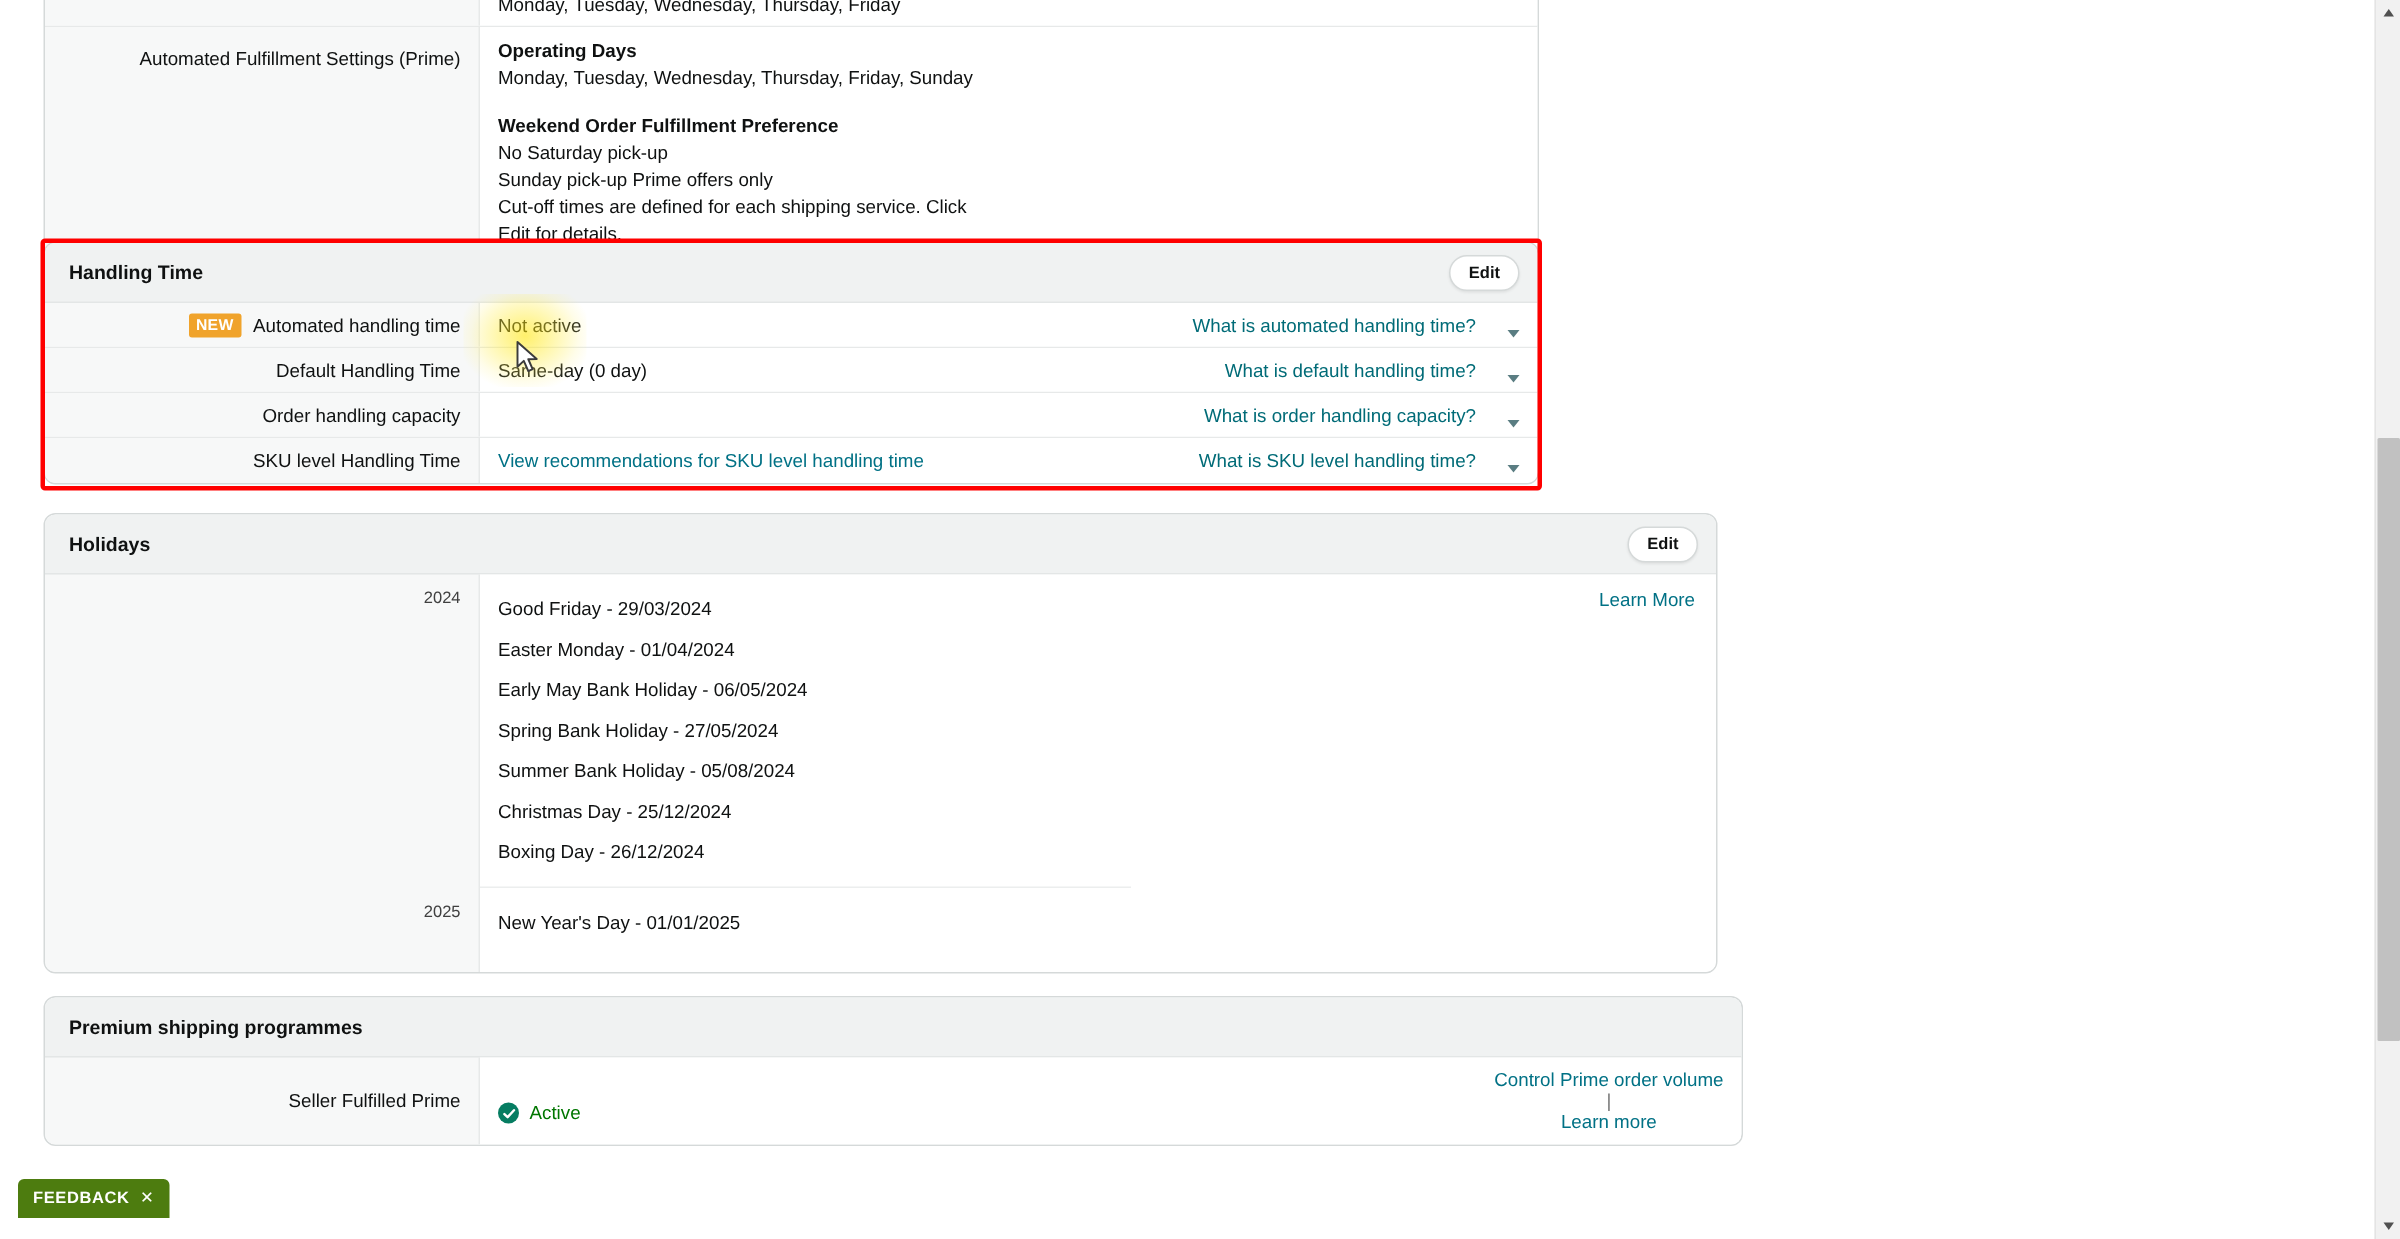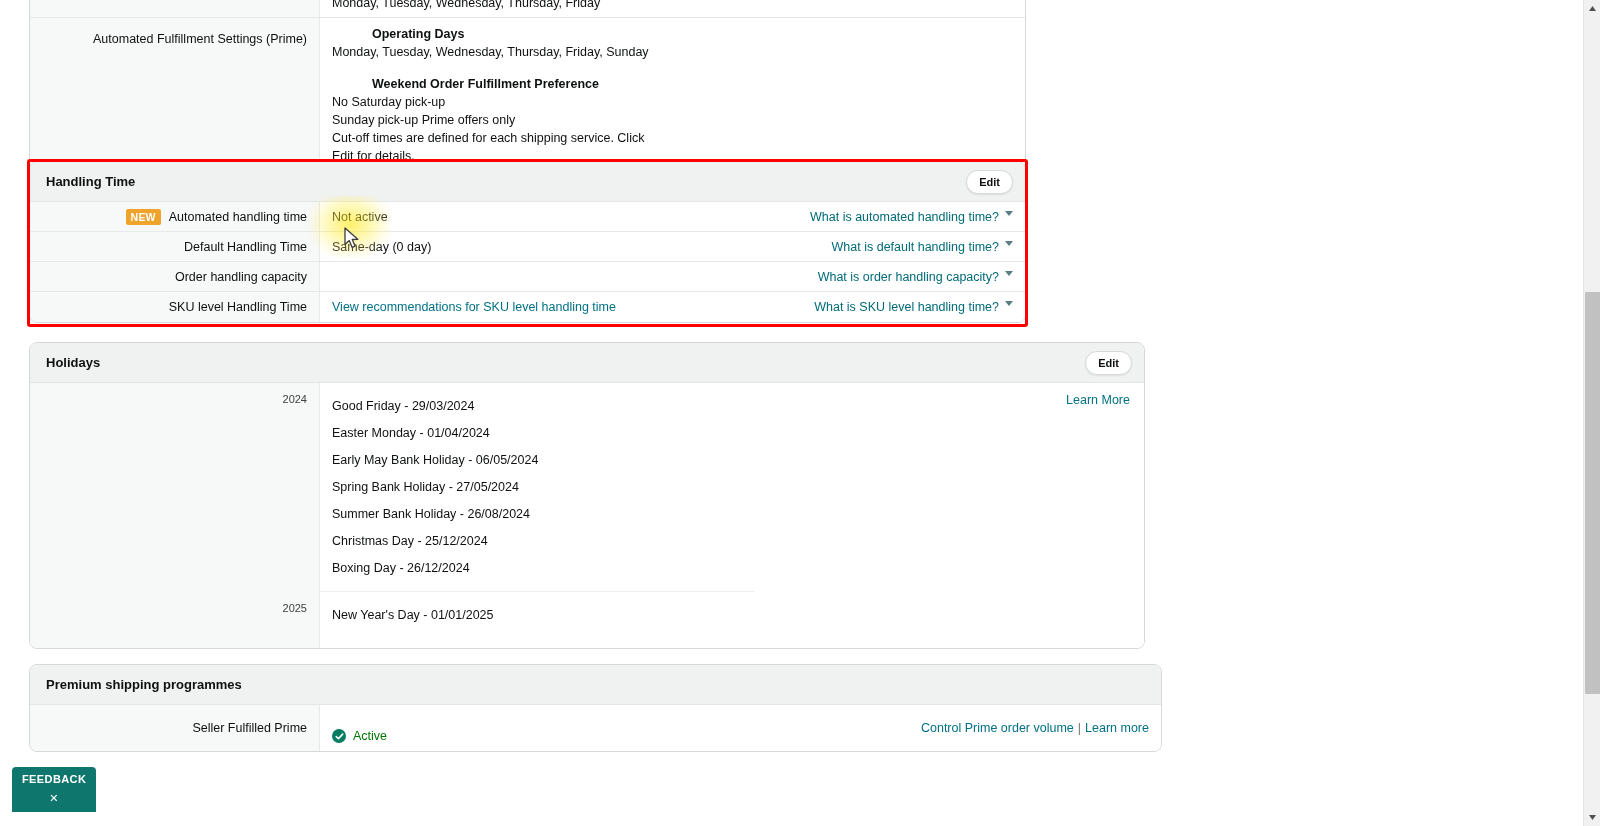--- a/index.html
+++ b/index.html
@@ -115,21 +115,21 @@
     cursor: pointer;
     text-decoration: none;
   }
 
   
   #top-section { left: 29px; top: -42px; width: 997px; }
   #top-section .row-label { font-size: 12.5px; }
   .afs-body { display: block; line-height: 18px; }
   .afs-col-left { display: inline-block; width: 372px; vertical-align: top; }
   .afs-col-right { display: inline-block; width: 330px; vertical-align: top; font-size: 12.5px; color: #0f1111; line-height: 18px;}
-  .strongline { font-size: 12.5px; font-weight: 700; color: #0f1111; display: block; margin-left: 40px; }
+  .strongline { font-size: 12.5px; font-weight: 700; color: #0f1111; display: block; }
   .plainline { font-size: 12.5px; color: #0f1111; display: block; }
   .gap { height: 14px; }
 
   
   #handling-panel { left: 29px; top: 161px; width: 997px; }
   .red-outline {
     position: absolute;
     left: 27px; top: 159px;
     width: 1001px; height: 168px;
     border: 3px solid #ff0000;
@@ -138,22 +138,22 @@
     z-index: 20;
   }
   .ht-row { min-height: 30px; }
   .ht-row .row-body {
     align-items: center;
     justify-content: space-between;
     padding: 6px 12px 6px 12px;
   }
   .ht-right {
     display: flex;
-    align-items: flex-start;
-    gap: 6px;
+    align-items: flex-end;
+    gap: 21px;
     white-space: nowrap;
   }
   .caret {
     width: 0; height: 0;
     border-left: 4px solid transparent;
     border-right: 4px solid transparent;
     border-top: 5px solid #5a7d82;
     display: inline-block;
     position: relative;
     top: 1px;
@@ -209,21 +209,21 @@
     font-size: 12.5px; color: #007600; font-weight: 400; margin-top: 16px;
   }
   .check-circle {
     width: 14px; height: 14px; border-radius: 50%;
     background: #067d62;
     display: inline-flex; align-items: center; justify-content: center;
     flex: 0 0 14px;
   }
   .check-circle svg { display: block; }
   .sep { color: #767676; font-size: 12.5px; padding: 0 4px; }
-  .prem-links { display: flex; align-items: center; }
+  .prem-links { display: flex; align-items: center; flex-direction: column; }
 
   
   .hover-glow {
     position: absolute;
     left: 309px; top: 196px;
     width: 82px; height: 62px;
     background: radial-gradient(ellipse at 50% 45%, rgba(255,230,0,.58) 0%, rgba(255,236,60,.40) 34%, rgba(255,241,120,.16) 62%, rgba(255,255,255,0) 78%);
     pointer-events: none;
     z-index: 15;
   }
@@ -231,34 +231,33 @@
     position: absolute;
     left: 344px; top: 227px;
     z-index: 18;
     pointer-events: none;
   }
 
   
   .feedback-btn {
     position: absolute;
     left: 12px; bottom: 14px;
-    background: #0f766e;
+    background: #4d7c0f;
     color: #ffffff;
     border: none;
     border-radius: 4px 4px 0 0;
     padding: 6px 10px 7px 10px;
     font-size: 11px;
     font-weight: 700;
     letter-spacing: .4px;
     display: flex;
     align-items: center;
     gap: 7px;
     cursor: pointer;
     font-family: "Liberation Sans", sans-serif;
-    flex-direction: column;
   }
   .feedback-x { font-size: 11px; font-weight: 400; }
 
   
   .scrollbar {
     position: absolute;
     right: 0; top: 0;
     width: 17px; height: 826px;
     background: #f1f1f1;
     border-left: 1px solid #e4e4e4;
@@ -392,21 +391,21 @@
     </div>
 
     <div class="hol-row">
       <div class="hol-label">2024</div>
       <div class="hol-body">
         <a class="link learn-more-abs">Learn More</a>
         <div class="hol-item">Good Friday - 29/03/2024</div>
         <div class="hol-item">Easter Monday - 01/04/2024</div>
         <div class="hol-item">Early May Bank Holiday - 06/05/2024</div>
         <div class="hol-item">Spring Bank Holiday - 27/05/2024</div>
-        <div class="hol-item">Summer Bank Holiday - 26/08/2024</div>
+        <div class="hol-item">Summer Bank Holiday - 05/08/2024</div>
         <div class="hol-item">Christmas Day - 25/12/2024</div>
         <div class="hol-item">Boxing Day - 26/12/2024</div>
         <div class="hol-divider"></div>
       </div>
     </div>
 
     <div class="hol-row" style="min-height:56px">
       <div class="hol-label">2025</div>
       <div class="hol-body">
         <div class="hol-item">New Year's Day - 01/01/2025</div>

